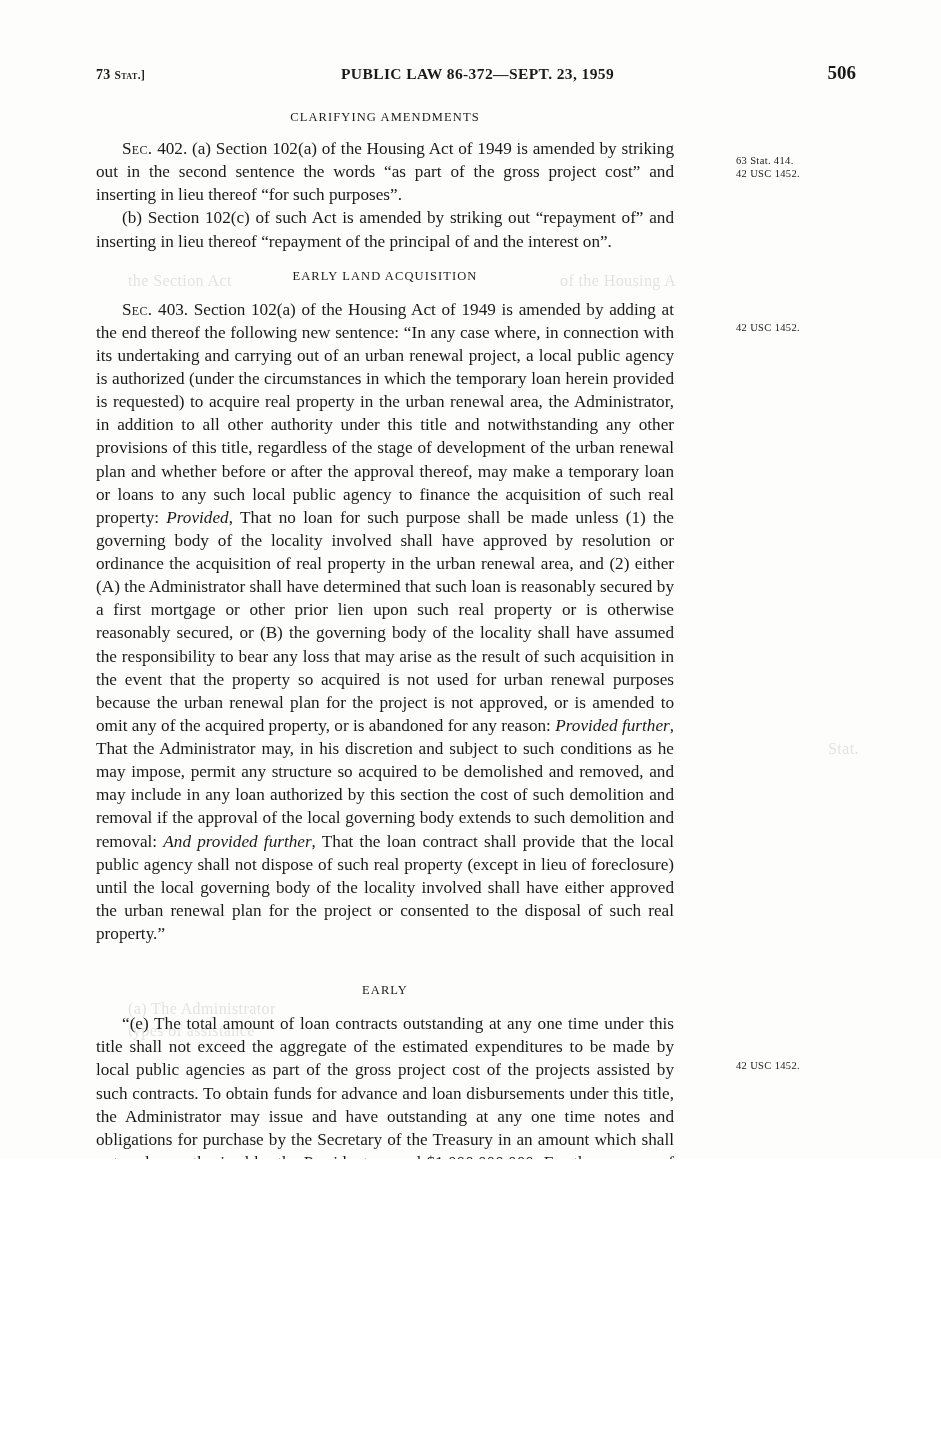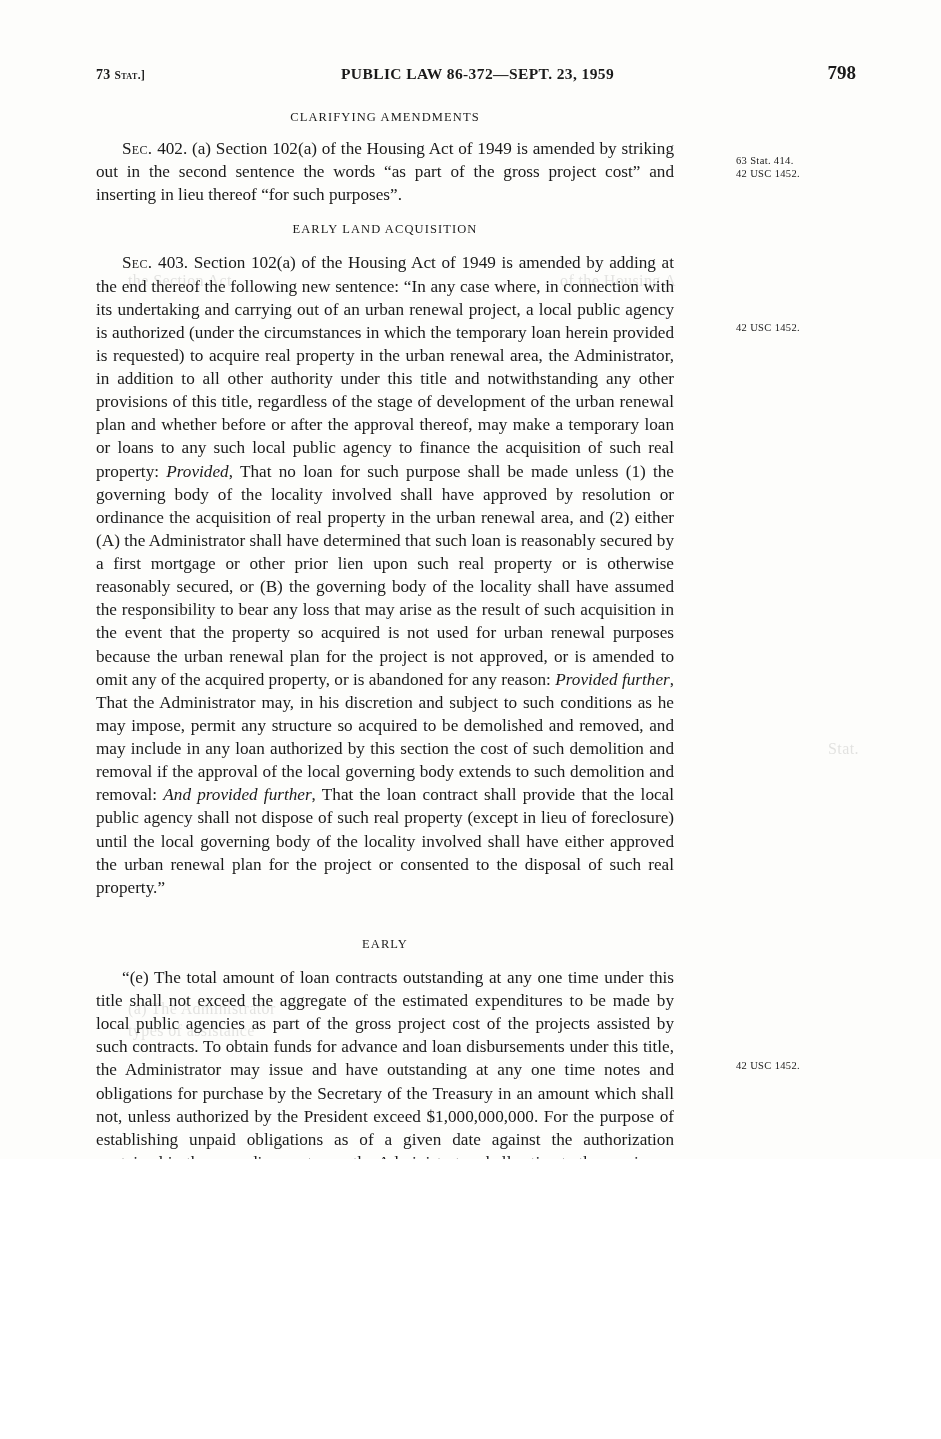--- a/index.html
+++ b/index.html
@@ -120,31 +120,34 @@
 <div class="page">
 
   <div class="content">
 
     <div class="runhead">
       <div class="stat">
         <span>73</span>
         <span class="sm smallcaps">Stat.]</span>
       </div>
       <div class="title">PUBLIC LAW 86-372—SEPT. 23, 1959</div>
-      <div class="pageno">798</div>
+      <div class="pageno">506</div>
     </div>
 
     <div class="body-col">
 
       <div class="center-head" style="margin-top:0;">CLARIFYING AMENDMENTS</div>
 
       <p class="para indent">
         <span><span class="smallcaps">Sec.</span> 402. (a) Section 102(a) of the Housing Act of 1949 is amended by striking out in the second sentence the words “as part of the gross project cost” and inserting in lieu thereof “for such purposes”.</span>
       </p>
 
+      <p class="para indent">
+        <span>(b) Section 102(c) of such Act is amended by striking out “repayment of” and inserting in lieu thereof “repayment of the principal of and the interest on”.</span>
+      </p>
 
       <div class="center-head">EARLY LAND ACQUISITION</div>
 
       <p class="para indent" style="margin-top:14px;">
         <span><span class="smallcaps">Sec.</span> 403. Section 102(a) of the Housing Act of 1949 is amended by adding at the end thereof the following new sentence: “In any case where, in connection with its undertaking and carrying out of an urban renewal project, a local public agency is authorized (under the circumstances in which the temporary loan herein provided is requested) to acquire real property in the urban renewal area, the Administrator, in addition to all other authority under this title and notwithstanding any other provisions of this title, regardless of the stage of development of the urban renewal plan and whether before or after the approval thereof, may make a temporary loan or loans to any such local public agency to finance the acquisition of such real property: <em class="it">Provided</em>, That no loan for such purpose shall be made unless (1) the governing body of the locality involved shall have approved by resolution or ordinance the acquisition of real property in the urban renewal area, and (2) either (A) the Administrator shall have determined that such loan is reasonably secured by a first mortgage or other prior lien upon such real property or is otherwise reasonably secured, or (B) the governing body of the locality shall have assumed the responsibility to bear any loss that may arise as the result of such acquisition in the event that the property so acquired is not used for urban renewal purposes because the urban renewal plan for the project is not approved, or is amended to omit any of the acquired property, or is abandoned for any reason: <em class="it">Provided further</em>, That the Administrator may, in his discretion and subject to such conditions as he may impose, permit any structure so acquired to be demolished and removed, and may include in any loan authorized by this section the cost of such demolition and removal if the approval of the local governing body extends to such demolition and removal: <em class="it">And provided further</em>, That the loan contract shall provide that the local public agency shall not dispose of such real property (except in lieu of foreclosure) until the local governing body of the locality involved shall have either approved the urban renewal plan for the project or consented to the disposal of such real property.”</span>
       </p>
 
       <div class="center-head loans">EARLY</div>
 
 

